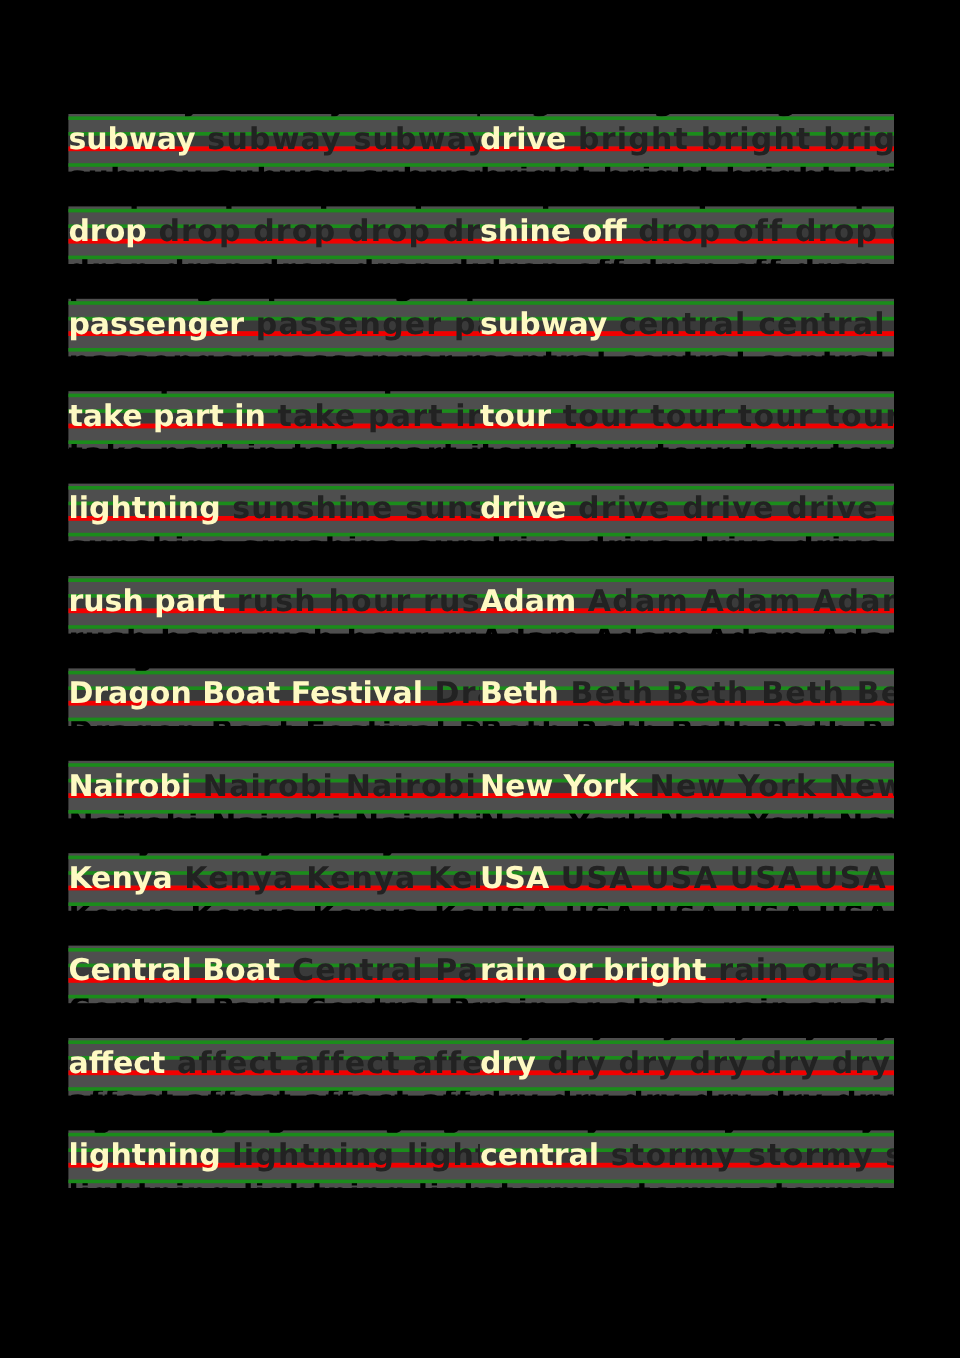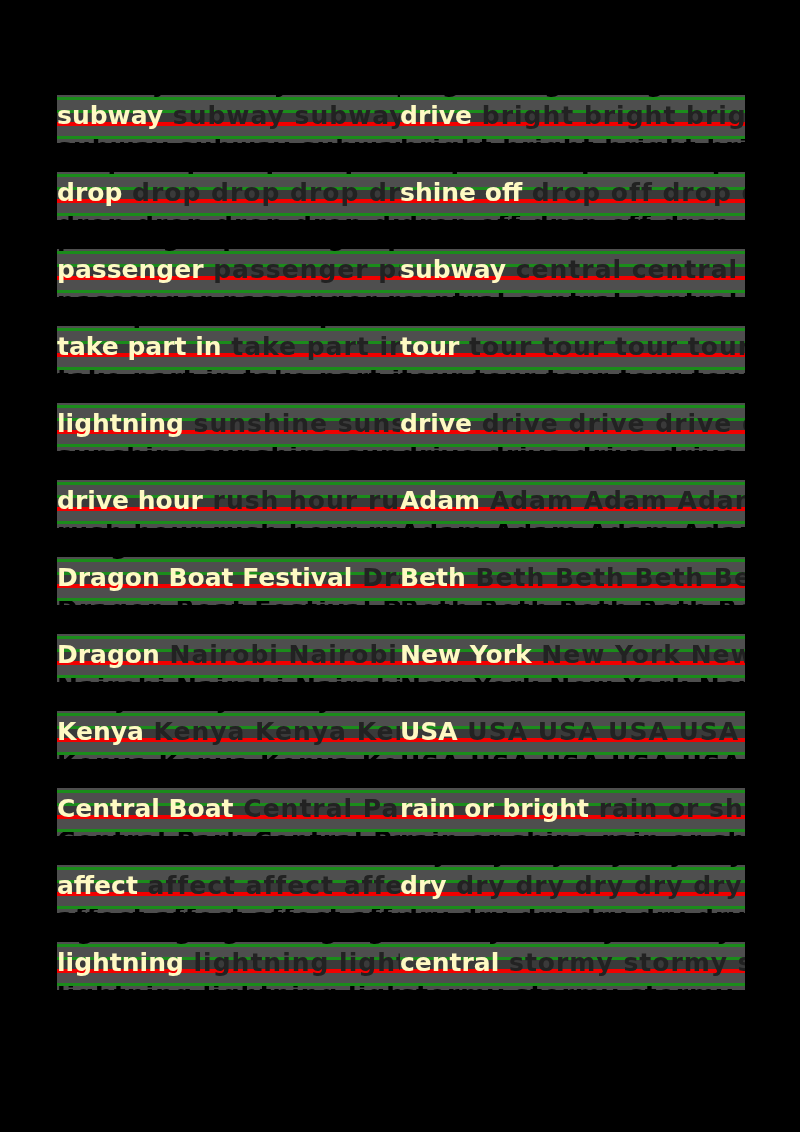--- a/index.html
+++ b/index.html
@@ -205,21 +205,21 @@
     </div>
     <div class="textrow ghost-bottom">
       <span class="cell c-left"><span class="ghost-word gw-left">rush hour   rush hour   rush hour   rush hour   rush hour   rush hour   rush hour   rush hour   </span></span>
       <span class="cell c-right"><span class="ghost-word gw-right">Adam   Adam   Adam   Adam   Adam   Adam   Adam   Adam   </span></span>
     </div>
     <div class="gline green g-top"></div>
     <div class="gline green g-mid"></div>
     <div class="gline red"></div>
     <div class="gline green g-bot"></div>
     <div class="textrow main">
-      <span class="cell c-left"><span class="word w-left">drive hour</span><span class="trace t-left">   rush hour   rush hour   rush hour   rush hour   rush hour   rush hour   rush hour   rush hour   rush hour   rush hour   rush hour   rush hour</span></span>
+      <span class="cell c-left"><span class="word w-left">rush part</span><span class="trace t-left">   rush hour   rush hour   rush hour   rush hour   rush hour   rush hour   rush hour   rush hour   rush hour   rush hour   rush hour   rush hour</span></span>
       <span class="cell c-right"><span class="word w-right">Adam</span><span class="trace t-right">   Adam   Adam   Adam   Adam   Adam   Adam   Adam   Adam   Adam   Adam   Adam   Adam</span></span>
     </div>
   </div>
 
   <div class="band" style="top: 462px;">
     <div class="xzone" style="background: rgb(58, 58, 58);"></div>
     <div class="textrow ghost-top">
       <span class="cell c-left"><span class="ghost-word gw-left">Dragon Boat Festival   Dragon Boat Festival   Dragon Boat Festival   Dragon Boat Festival   Dragon Boat Festival   Dragon Boat Festival   Dragon Boat Festival   Dragon Boat Festival   </span></span>
       <span class="cell c-right"><span class="ghost-word gw-right">Beth   Beth   Beth   Beth   Beth   Beth   Beth   Beth   </span></span>
     </div>
@@ -245,21 +245,21 @@
     </div>
     <div class="textrow ghost-bottom">
       <span class="cell c-left"><span class="ghost-word gw-left">Nairobi   Nairobi   Nairobi   Nairobi   Nairobi   Nairobi   Nairobi   Nairobi   </span></span>
       <span class="cell c-right"><span class="ghost-word gw-right">New York   New York   New York   New York   New York   New York   New York   New York   </span></span>
     </div>
     <div class="gline green g-top"></div>
     <div class="gline green g-mid"></div>
     <div class="gline red"></div>
     <div class="gline green g-bot"></div>
     <div class="textrow main">
-      <span class="cell c-left"><span class="word w-left">Dragon</span><span class="trace t-left">   Nairobi   Nairobi   Nairobi   Nairobi   Nairobi   Nairobi   Nairobi   Nairobi   Nairobi   Nairobi   Nairobi   Nairobi</span></span>
+      <span class="cell c-left"><span class="word w-left">Nairobi</span><span class="trace t-left">   Nairobi   Nairobi   Nairobi   Nairobi   Nairobi   Nairobi   Nairobi   Nairobi   Nairobi   Nairobi   Nairobi   Nairobi</span></span>
       <span class="cell c-right"><span class="word w-right">New York</span><span class="trace t-right">   New York   New York   New York   New York   New York   New York   New York   New York   New York   New York   New York   New York</span></span>
     </div>
   </div>
 
   <div class="band" style="top: 616px;">
     <div class="xzone" style="background: rgb(58, 58, 58);"></div>
     <div class="textrow ghost-top">
       <span class="cell c-left"><span class="ghost-word gw-left">Kenya   Kenya   Kenya   Kenya   Kenya   Kenya   Kenya   Kenya   </span></span>
       <span class="cell c-right"><span class="ghost-word gw-right">USA   USA   USA   USA   USA   USA   USA   USA   </span></span>
     </div>

